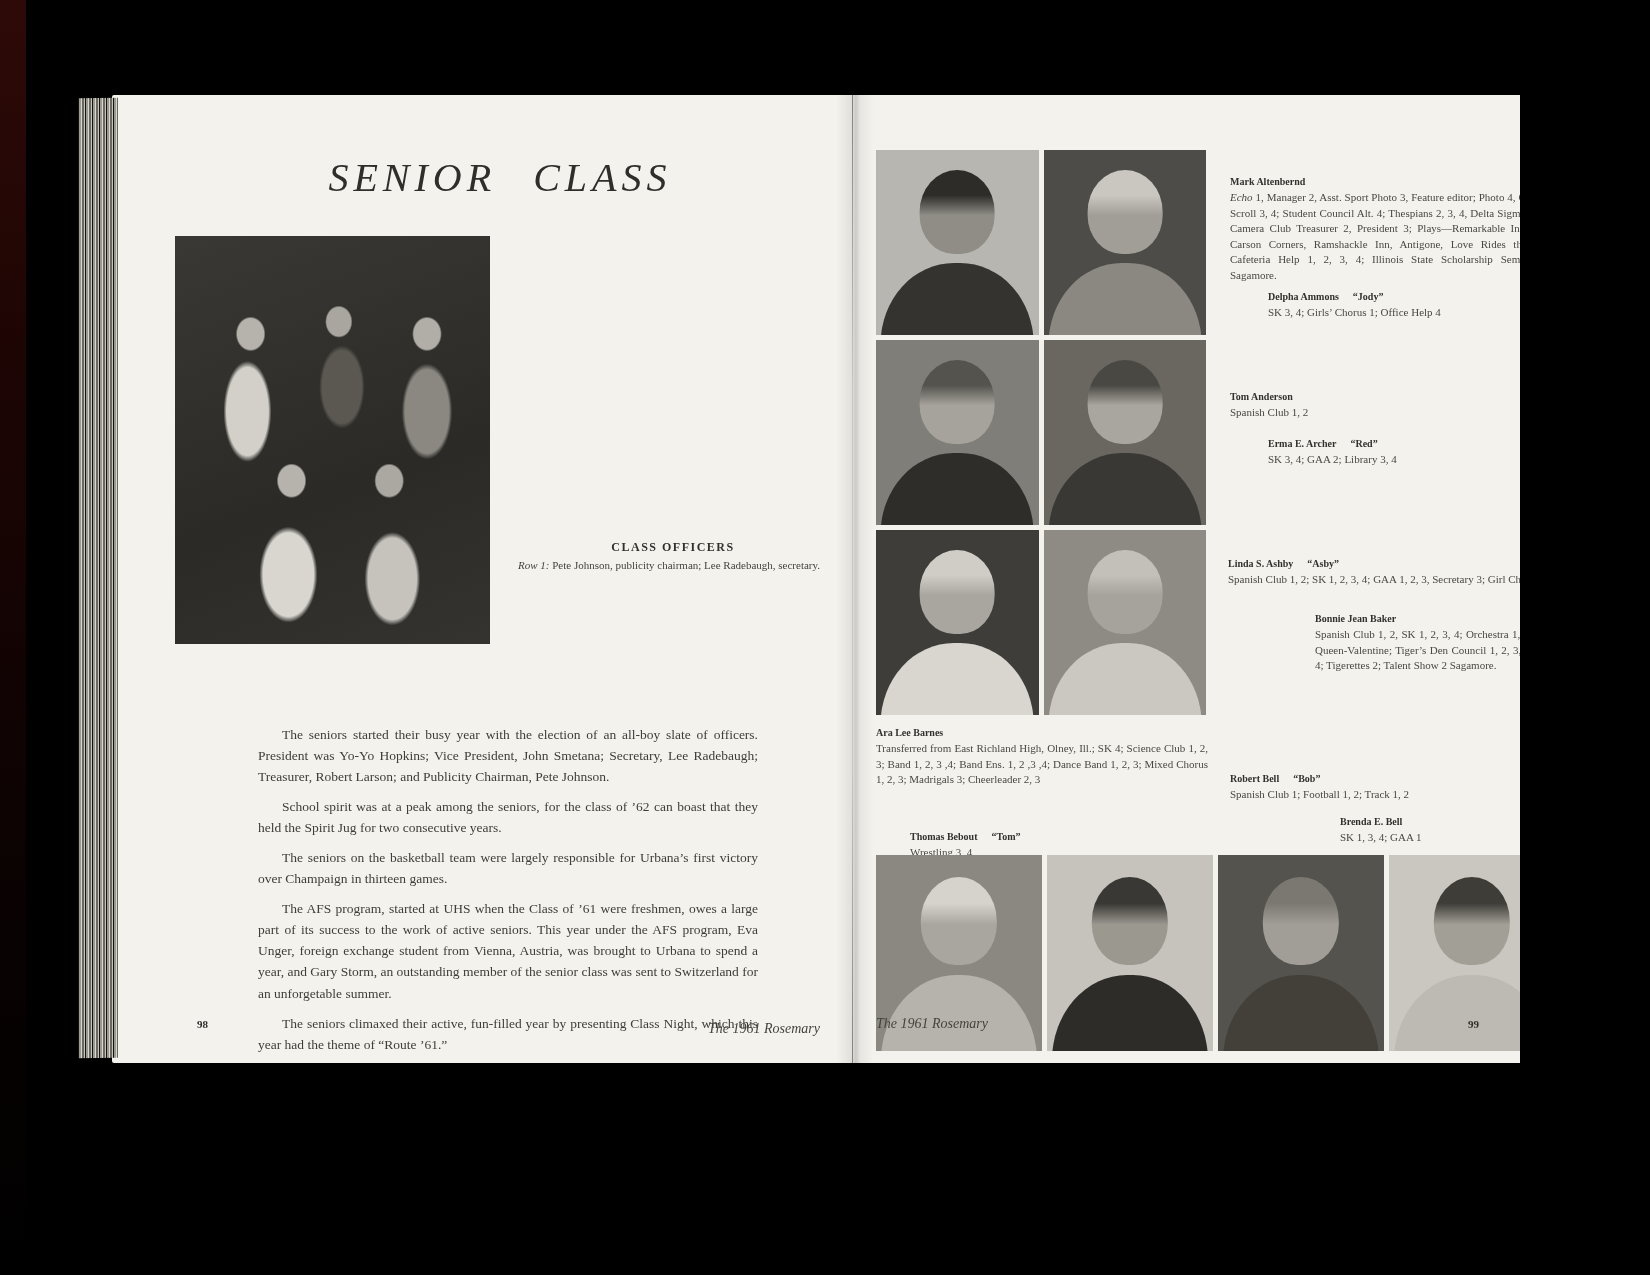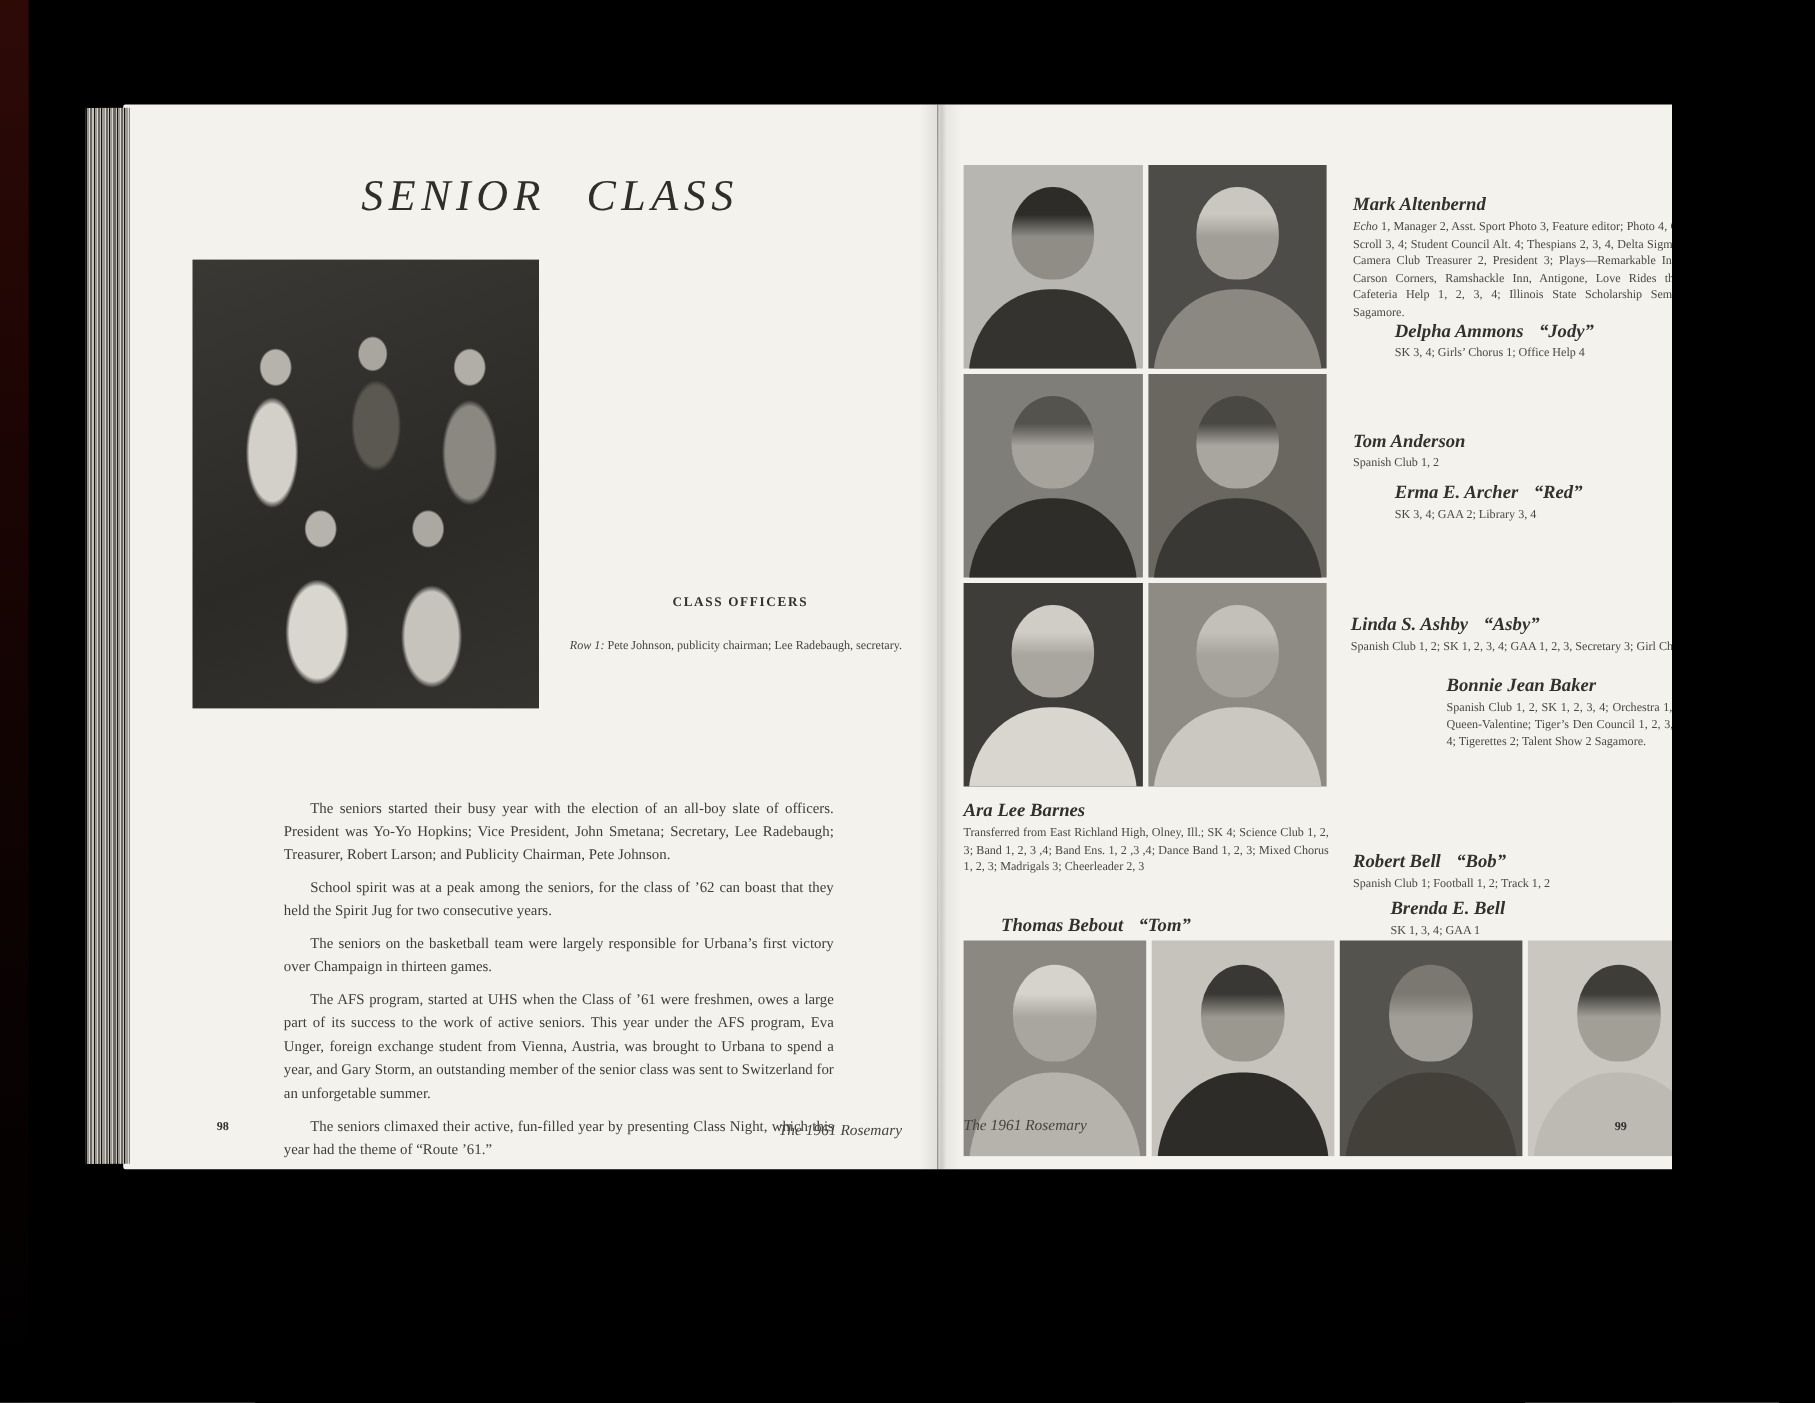--- a/index.html
+++ b/index.html
@@ -29,21 +29,21 @@
       radial-gradient(ellipse 22px 26px at 52% 21%, #a8a69e 0 55%, rgba(0,0,0,0) 62%),
       radial-gradient(ellipse 36px 66px at 53% 37%, #5a5850 0 55%, rgba(0,0,0,0) 63%),
       radial-gradient(ellipse 24px 28px at 80% 24%, #b0aea6 0 55%, rgba(0,0,0,0) 62%),
       radial-gradient(ellipse 40px 76px at 80% 43%, #8a8880 0 55%, rgba(0,0,0,0) 63%),
       radial-gradient(ellipse 24px 28px at 37% 60%, #b5b3ab 0 55%, rgba(0,0,0,0) 62%),
       radial-gradient(ellipse 46px 76px at 36% 83%, #d8d6cf 0 55%, rgba(0,0,0,0) 63%),
       radial-gradient(ellipse 24px 28px at 68% 60%, #aaa8a0 0 55%, rgba(0,0,0,0) 62%),
       radial-gradient(ellipse 44px 74px at 69% 84%, #c5c3bc 0 55%, rgba(0,0,0,0) 63%),
       linear-gradient(160deg,#3a3834,#2c2a27 60%,#35332f);}
   .caption{position:absolute;left:518px;top:540px;width:310px;}
-  .caption-h{font-size:12px;font-weight:bold;text-align:center;letter-spacing:1.5px;margin:0 0 24px;color:#33312d;}
+  .caption-h{font-size:12px;font-weight:bold;text-align:center;letter-spacing:1.5px;margin:0 0 2px;color:#33312d;}
   .caption p{font-size:11px;line-height:1.5;margin:0;text-align:justify;color:#46443f;}
   .caption .rl{font-style:italic;}
   .body-copy{position:absolute;left:258px;top:704px;width:500px;font-size:13.5px;line-height:1.56;text-align:justify;color:#3f3d38;margin-top:20px;}
   .body-copy p{margin:0 0 9px;text-indent:24px;}
 
   
   .pn{position:absolute;font-size:11px;font-weight:bold;color:#2f2e2b;}
   .folio{position:absolute;font-style:italic;font-size:14px;color:#45433e;}
 
   
@@ -63,21 +63,21 @@
   .p-erma   {--bg:#696760;--hair:#4a4843;--skin:#a8a69e;--suit:#3a3834;}
   .p-linda  {--bg:#3f3d3a;--hair:#cfcdc6;--skin:#a8a69e;--suit:#d8d6cf;}
   .p-bonnie {--bg:#8d8b84;--hair:#c2c0b8;--skin:#a5a39b;--suit:#cac8c0;}
   .p-b1     {--bg:#8a8880;--hair:#d5d3cb;--skin:#a8a69e;--suit:#b5b3ab;}
   .p-b2     {--bg:#c5c3bc;--hair:#3a3834;--skin:#9a988f;--suit:#2e2c29;}
   .p-b3     {--bg:#55534e;--hair:#7a7871;--skin:#a09e96;--suit:#424039;}
   .p-b4     {--bg:#c9c7c0;--hair:#3f3d38;--skin:#a29f97;--suit:#bcbab2;}
 
   
   .entry{position:absolute;}
-  .entry .nm{font-size:17px;font-weight:bold;color:#33312d;font-style:italic;}
+  .entry .nm{font-size:10px;font-weight:bold;color:#33312d;}
   .entry .nick{margin-left:14px;font-weight:bold;}
   .entry .act{font-size:11px;line-height:1.42;margin-top:3px;text-align:justify;color:#4a4843;}
   .entry .act i{font-style:italic;}
 </style>
 </head>
 <body>
 
 <div id="canvas">
 
   <div class="spread"></div>
@@ -153,21 +153,21 @@
   <div class="entry" style="left:910px;top:831px;width:300px;">
     <div class="nm"><span>Thomas Bebout</span><span class="nick">“Tom”</span></div>
     <div class="act"><span>Wrestling 3, 4</span></div>
   </div>
 
   <div class="entry" style="left:1230px;top:773px;width:320px;">
     <div class="nm"><span>Robert Bell</span><span class="nick">“Bob”</span></div>
     <div class="act"><span>Spanish Club 1; Football 1, 2; Track 1, 2</span></div>
   </div>
 
-  <div class="entry" style="left:1264px;top:816px;width:300px;">
+  <div class="entry" style="left:1340px;top:816px;width:300px;">
     <div class="nm"><span>Brenda E. Bell</span></div>
     <div class="act"><span>SK 1, 3, 4; GAA 1</span></div>
   </div>
 
   <div class="strip-photos">
     <div class="portrait p-b1"></div>
     <div class="portrait p-b2"></div>
     <div class="portrait p-b3"></div>
     <div class="portrait p-b4"></div>
   </div>

